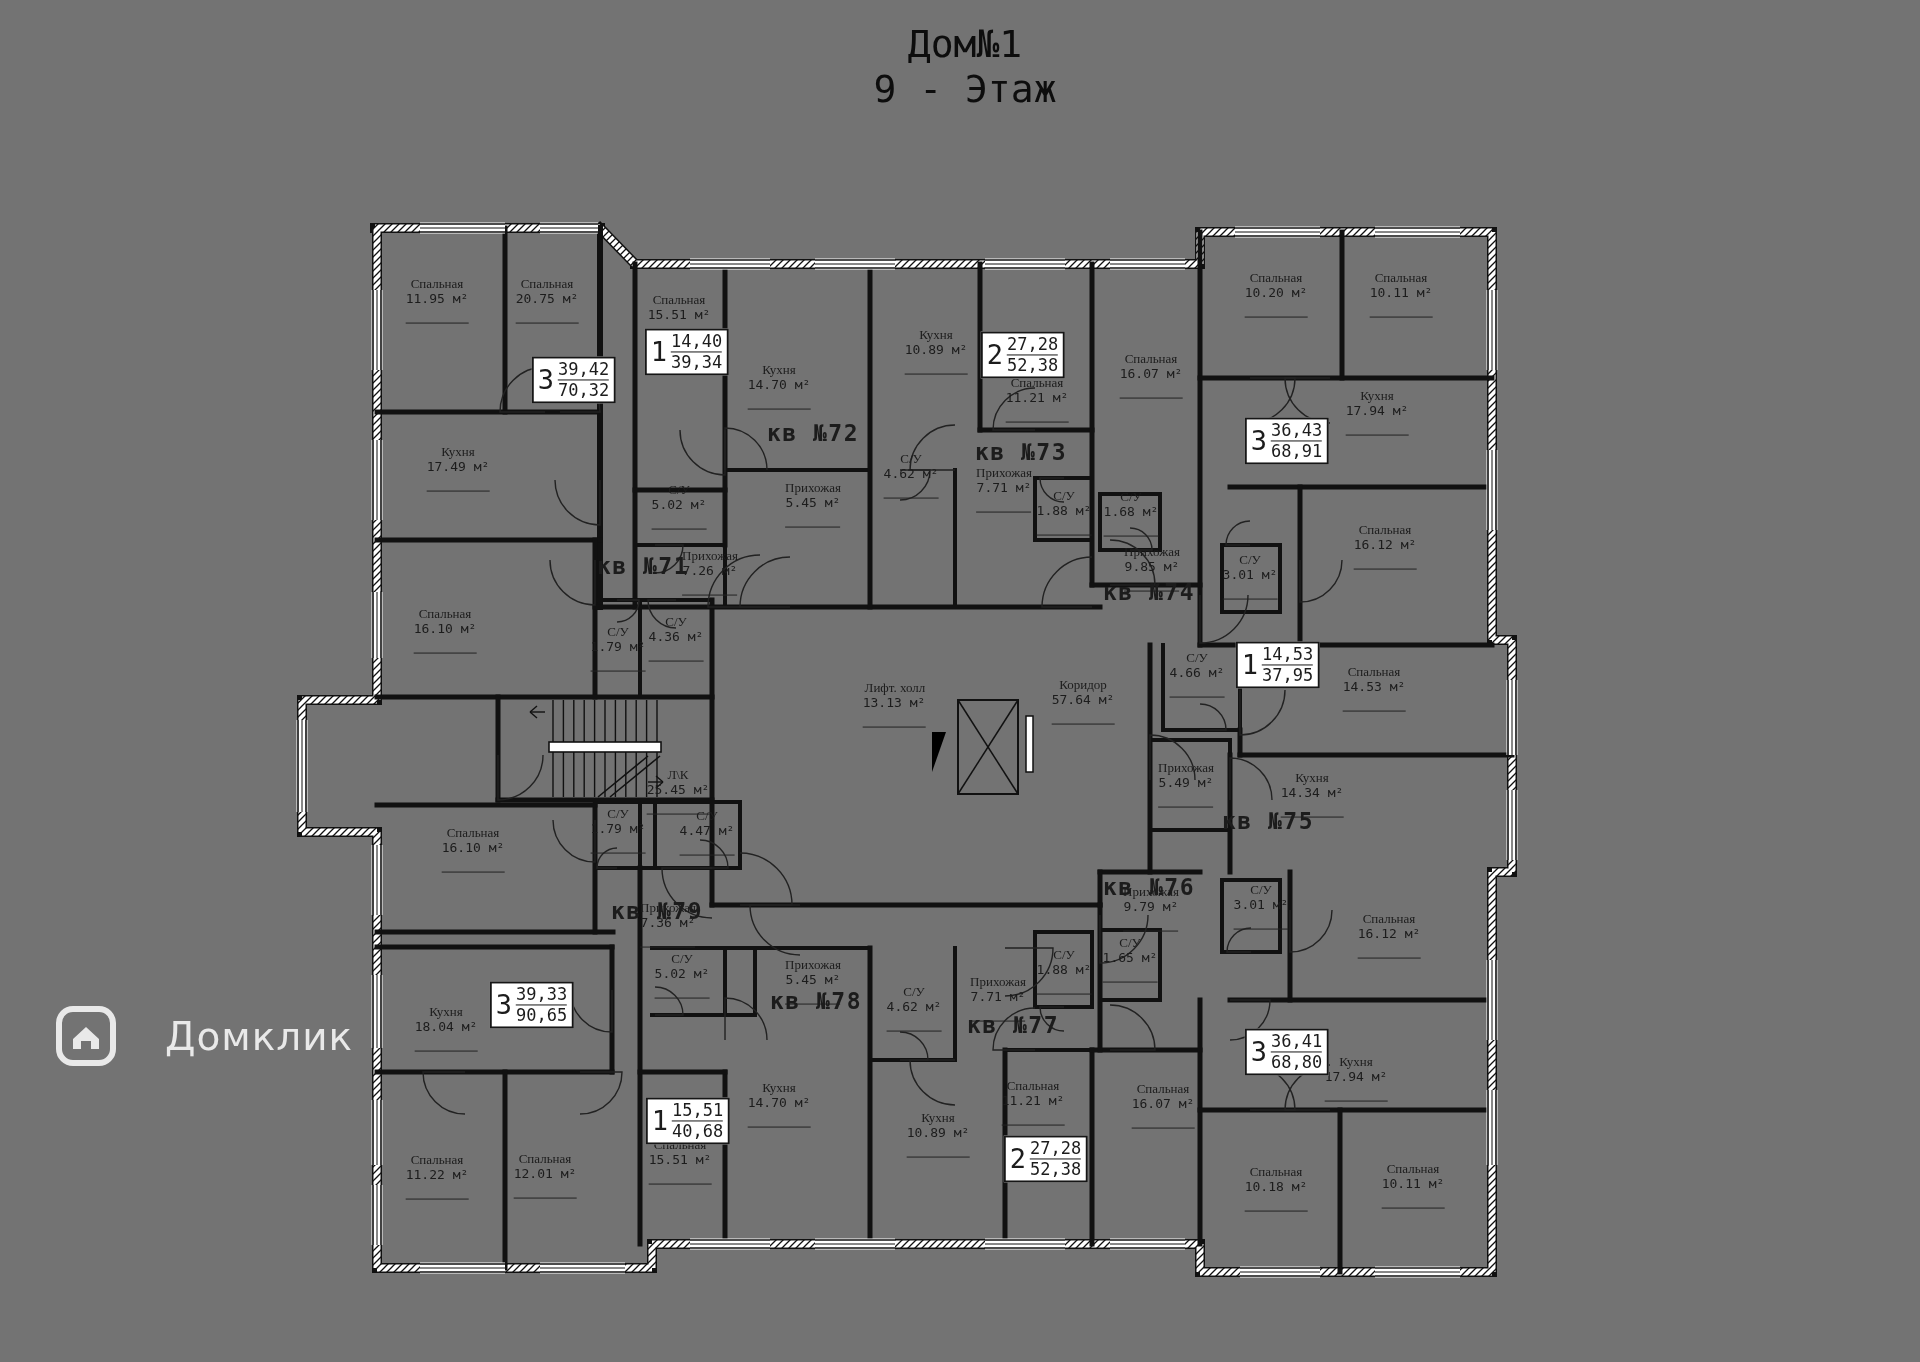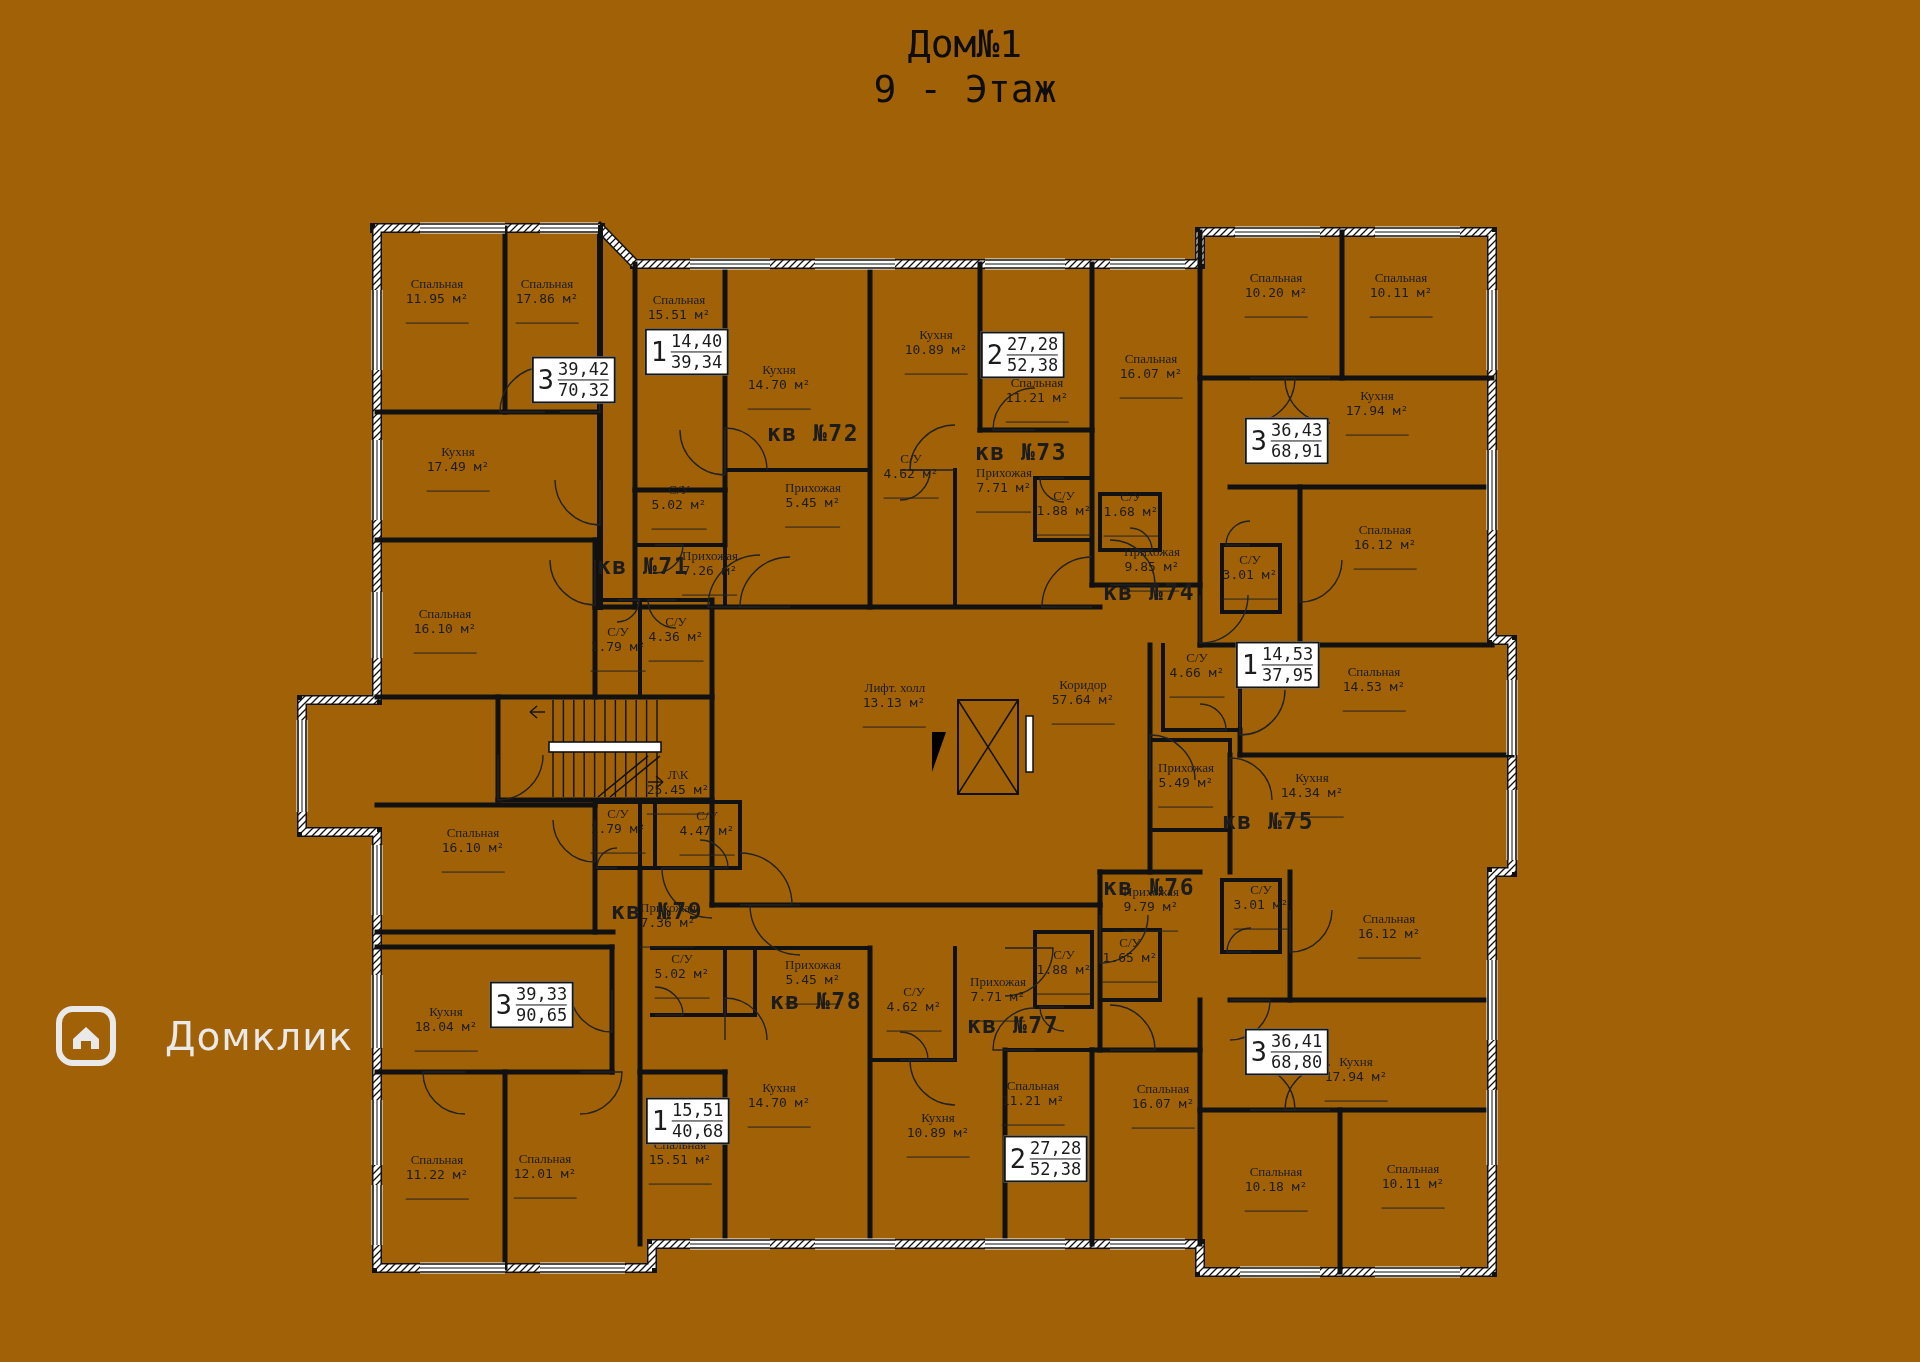--- a/index.html
+++ b/index.html
@@ -1,16 +1,16 @@
 <!DOCTYPE html>
 <html><head>
 <meta charset="utf-8">
 <style>
   html,body{margin:0;padding:0;background:#fff;}
-  .stage{position:relative;width:1920px;height:1362px;background:#a16207;overflow:hidden;
+  .stage{position:relative;width:1920px;height:1362px;background:#737373;overflow:hidden;
          font-family:"DejaVu Sans Mono","Liberation Mono",monospace;color:#1c1c1c;}
   .plan-svg{position:absolute;left:0;top:0;}
   .title{position:absolute;left:965px;top:22px;transform:translateX(-50%);
          text-align:center;font-size:38px;line-height:1.18;color:#0d0d0d;white-space:nowrap;}
   .room-label{position:absolute;transform:translate(-50%,-50%);text-align:center;
               font-size:13px;line-height:1.15;white-space:nowrap;z-index:3;}
   .room-label .rn{display:block;font-family:Liberation Serif, serif;}
   .room-label .ra{display:inline-block;border-bottom:1.4px solid #222;padding-bottom:16px;}
   .apt-label{position:absolute;transform:translate(-50%,-50%);font-size:23px;font-weight:bold;
              letter-spacing:1.5px;white-space:nowrap;z-index:4;background:rgba(255,255,255,.0);}
@@ -383,21 +383,21 @@
       </g>
   </svg>
 
   <div class="title">
     <div>Дом№1</div>
     <div>9 - Этаж</div>
   </div>
 
   <div id="labels">
       <div class="room-label" style="left: 437px; top: 300px;"><span class="rn">Спальная</span><span class="ra">11.95 м²</span></div>
-      <div class="room-label" style="left: 547px; top: 300px;"><span class="rn">Спальная</span><span class="ra">17.86 м²</span></div>
+      <div class="room-label" style="left: 547px; top: 300px;"><span class="rn">Спальная</span><span class="ra">20.75 м²</span></div>
       <div class="room-label" style="left: 458px; top: 468px;"><span class="rn">Кухня</span><span class="ra">17.49 м²</span></div>
       <div class="room-label" style="left: 445px; top: 630px;"><span class="rn">Спальная</span><span class="ra">16.10 м²</span></div>
       <div class="room-label" style="left: 618px; top: 648px;"><span class="rn">С/У</span><span class="ra">1.79 м²</span></div>
       <div class="room-label" style="left: 676px; top: 638px;"><span class="rn">С/У</span><span class="ra">4.36 м²</span></div>
       <div class="room-label" style="left: 710px; top: 572px;"><span class="rn">Прихожая</span><span class="ra">7.26 м²</span></div>
       <div class="room-label" style="left: 679px; top: 316px;"><span class="rn">Спальная</span><span class="ra">15.51 м²</span></div>
       <div class="room-label" style="left: 779px; top: 386px;"><span class="rn">Кухня</span><span class="ra">14.70 м²</span></div>
       <div class="room-label" style="left: 679px; top: 506px;"><span class="rn">С/У</span><span class="ra">5.02 м²</span></div>
       <div class="room-label" style="left: 813px; top: 504px;"><span class="rn">Прихожая</span><span class="ra">5.45 м²</span></div>
       <div class="room-label" style="left: 936px; top: 351px;"><span class="rn">Кухня</span><span class="ra">10.89 м²</span></div>

